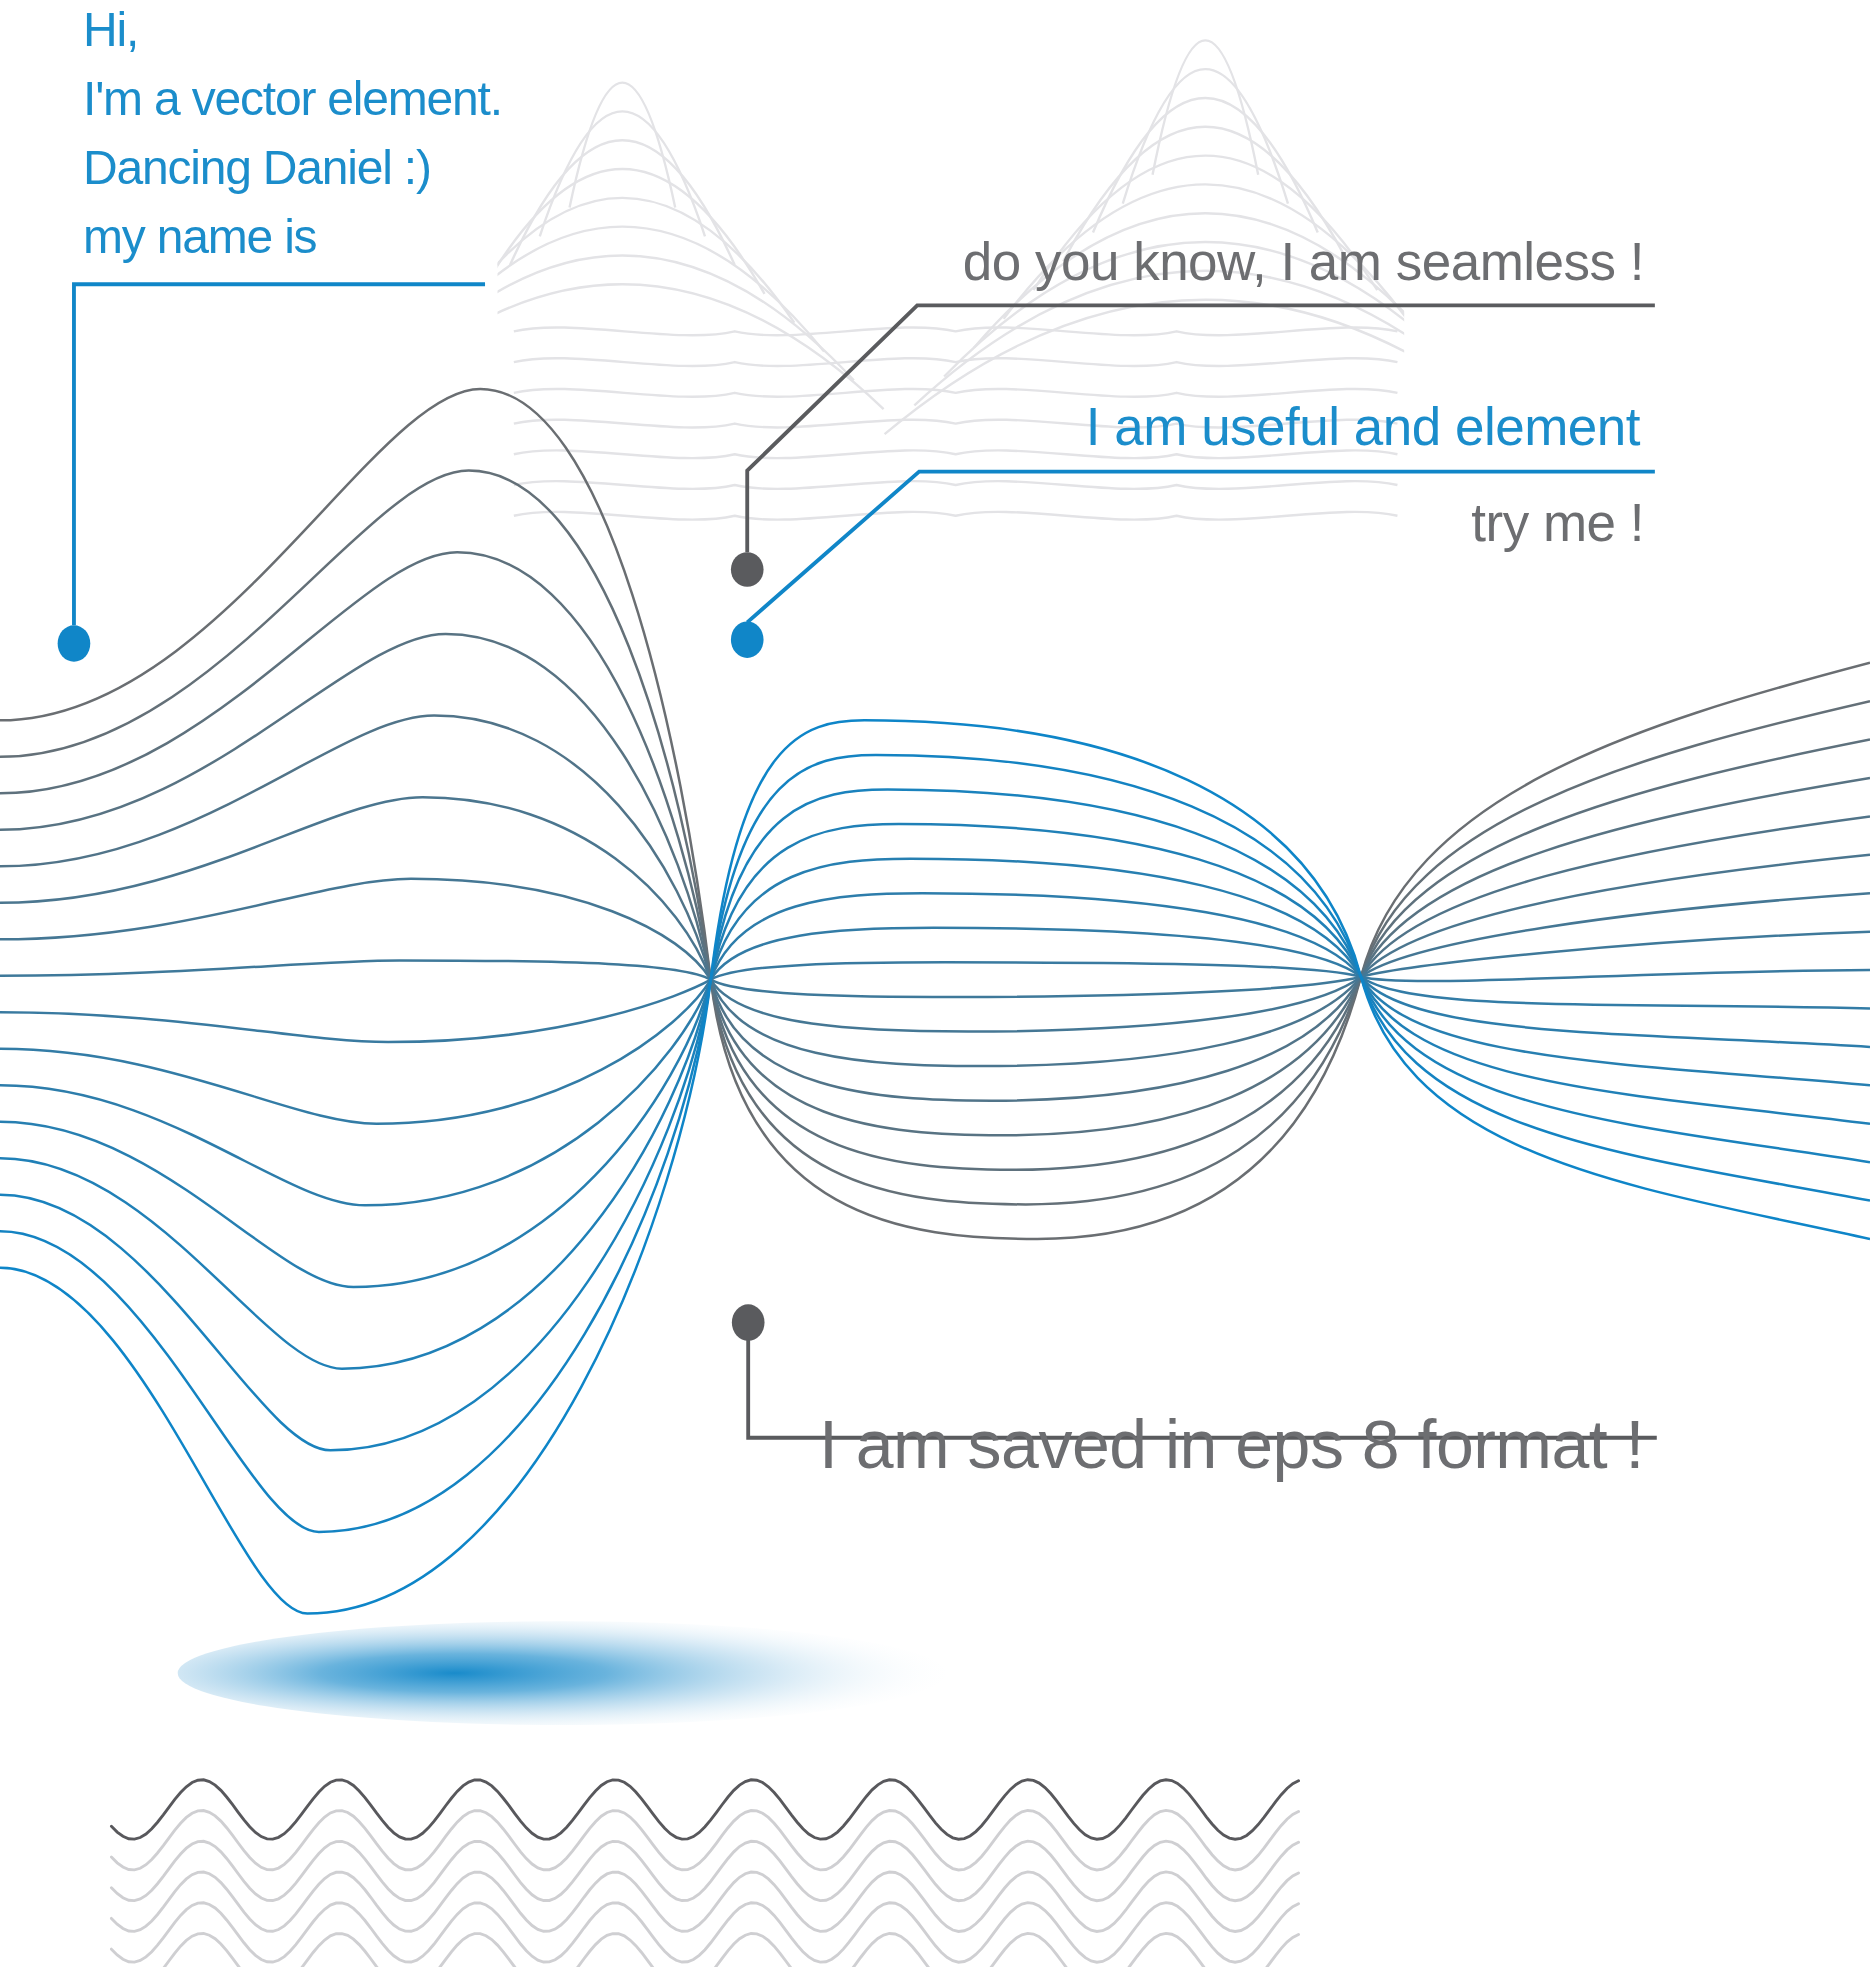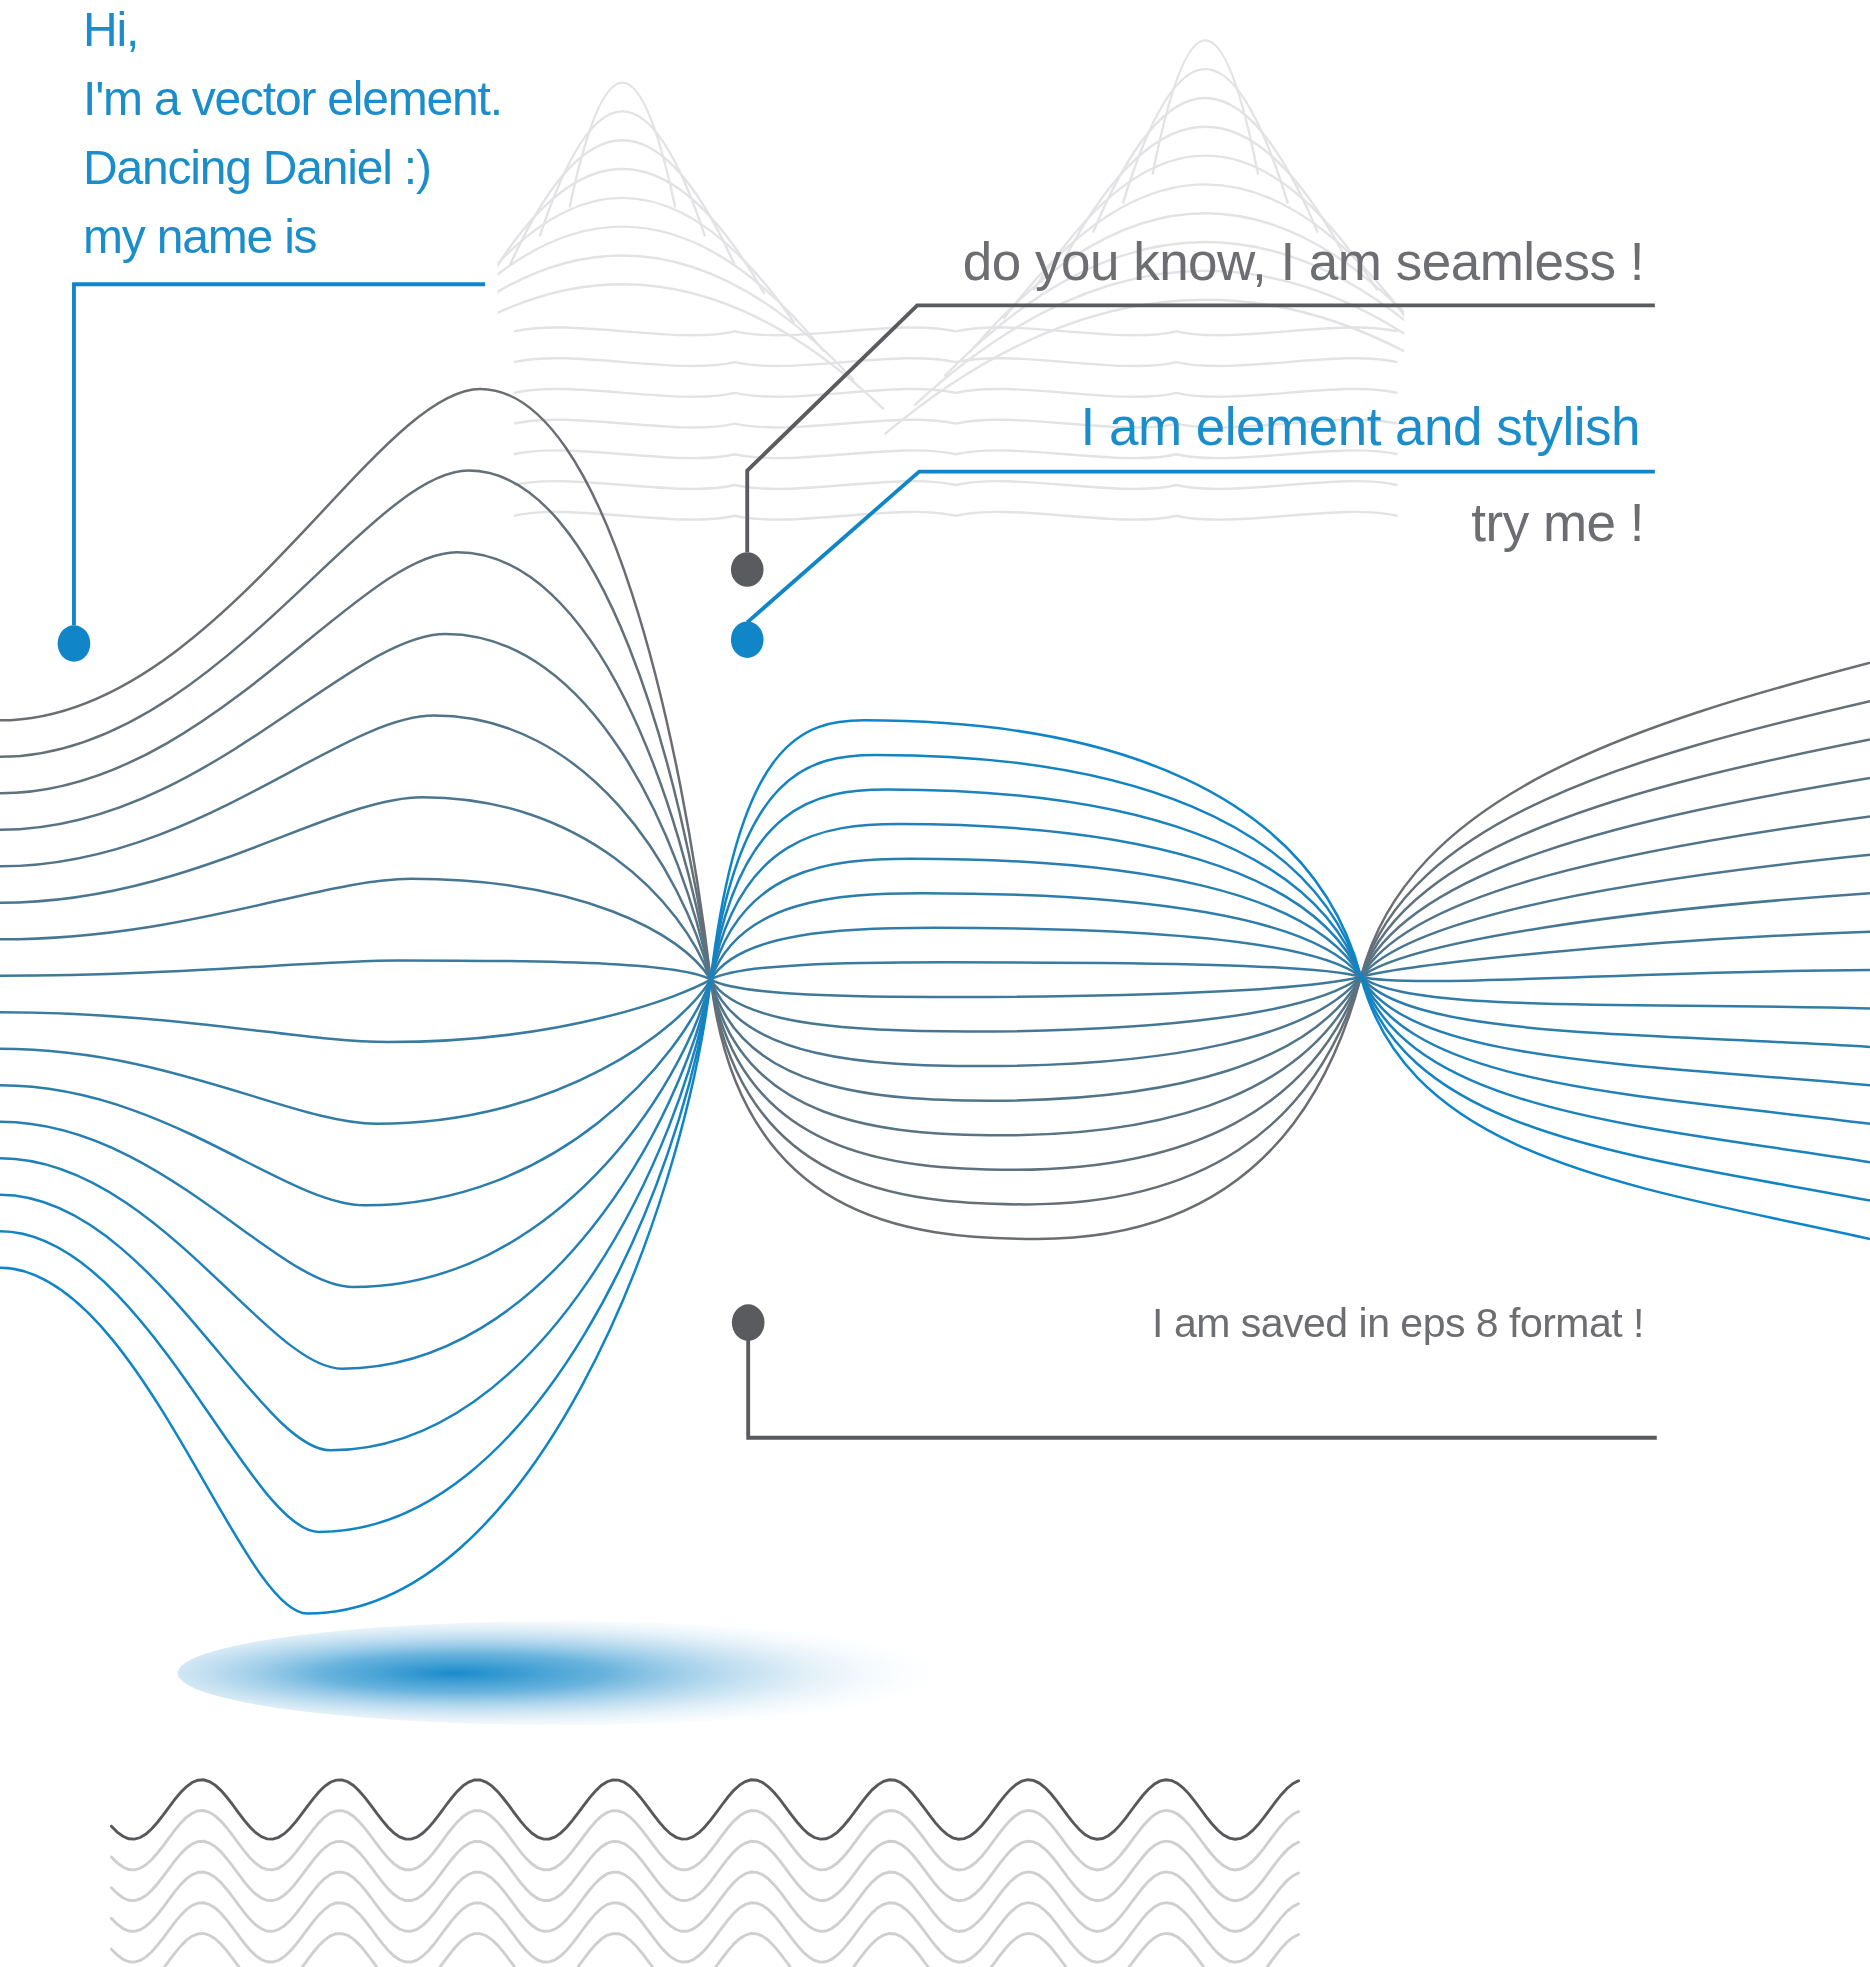--- a/index.html
+++ b/index.html
@@ -4,21 +4,21 @@
 <style>
   html,body{margin:0;padding:0;background:#ffffff;}
   body{width:1870px;height:1967px;position:relative;overflow:hidden;
        font-family:"Liberation Sans", sans-serif;}
   #art{position:absolute;left:0;top:0;}
   .txt{position:absolute;white-space:nowrap;}
   .intro{left:83px;top:-4.8px;font-size:48px;line-height:69px;letter-spacing:-1.2px;}
   .seamless{right:226px;top:231px;font-size:53px;letter-spacing:-0.5px;}
   .useful{right:230px;top:396px;font-size:53px;letter-spacing:-0.5px;}
   .tryme{right:226px;top:492px;font-size:53px;letter-spacing:-0.5px;margin-left:28px;}
-  .format{right:226px;top:1300px;font-size:41px;letter-spacing:-0.5px;}
+  .format{right:226px;top:1405px;font-size:68px;letter-spacing:-0.5px;}
 </style>
 </head>
 <body>
 
 <svg id="art" width="1870" height="1967" viewBox="0 0 1947 2048">
     <defs>
       <radialGradient id="glowGrad" cx="0.40" cy="0.5" r="0.62" fx="0.36" fy="0.5">
         <stop offset="0" stop-color="#0d85c8" stop-opacity="0.95"></stop>
         <stop offset="0.3" stop-color="#2f96d0" stop-opacity="0.72"></stop>
         <stop offset="0.62" stop-color="#85bfe2" stop-opacity="0.38"></stop>
@@ -95,16 +95,16 @@
   </svg>
 
 <div class="txt intro" style="color: rgb(27, 141, 203);">
   <div>Hi,</div>
   <div>I'm a vector element.</div>
   <div>Dancing Daniel :)</div>
   <div>my name is</div>
 </div>
 
 <div class="txt seamless" style="color: rgb(109, 110, 113);">do you know, I am seamless !</div>
-<div class="txt useful" style="color: rgb(27, 141, 203);">I am element and stylish</div>
+<div class="txt useful" style="color: rgb(27, 141, 203);">I am useful and element</div>
 <div class="txt tryme" style="color: rgb(109, 110, 113);">try me !</div>
 <div class="txt format" style="color: rgb(109, 110, 113);">I am saved in eps 8 format !</div>
 
 
 </body></html>

